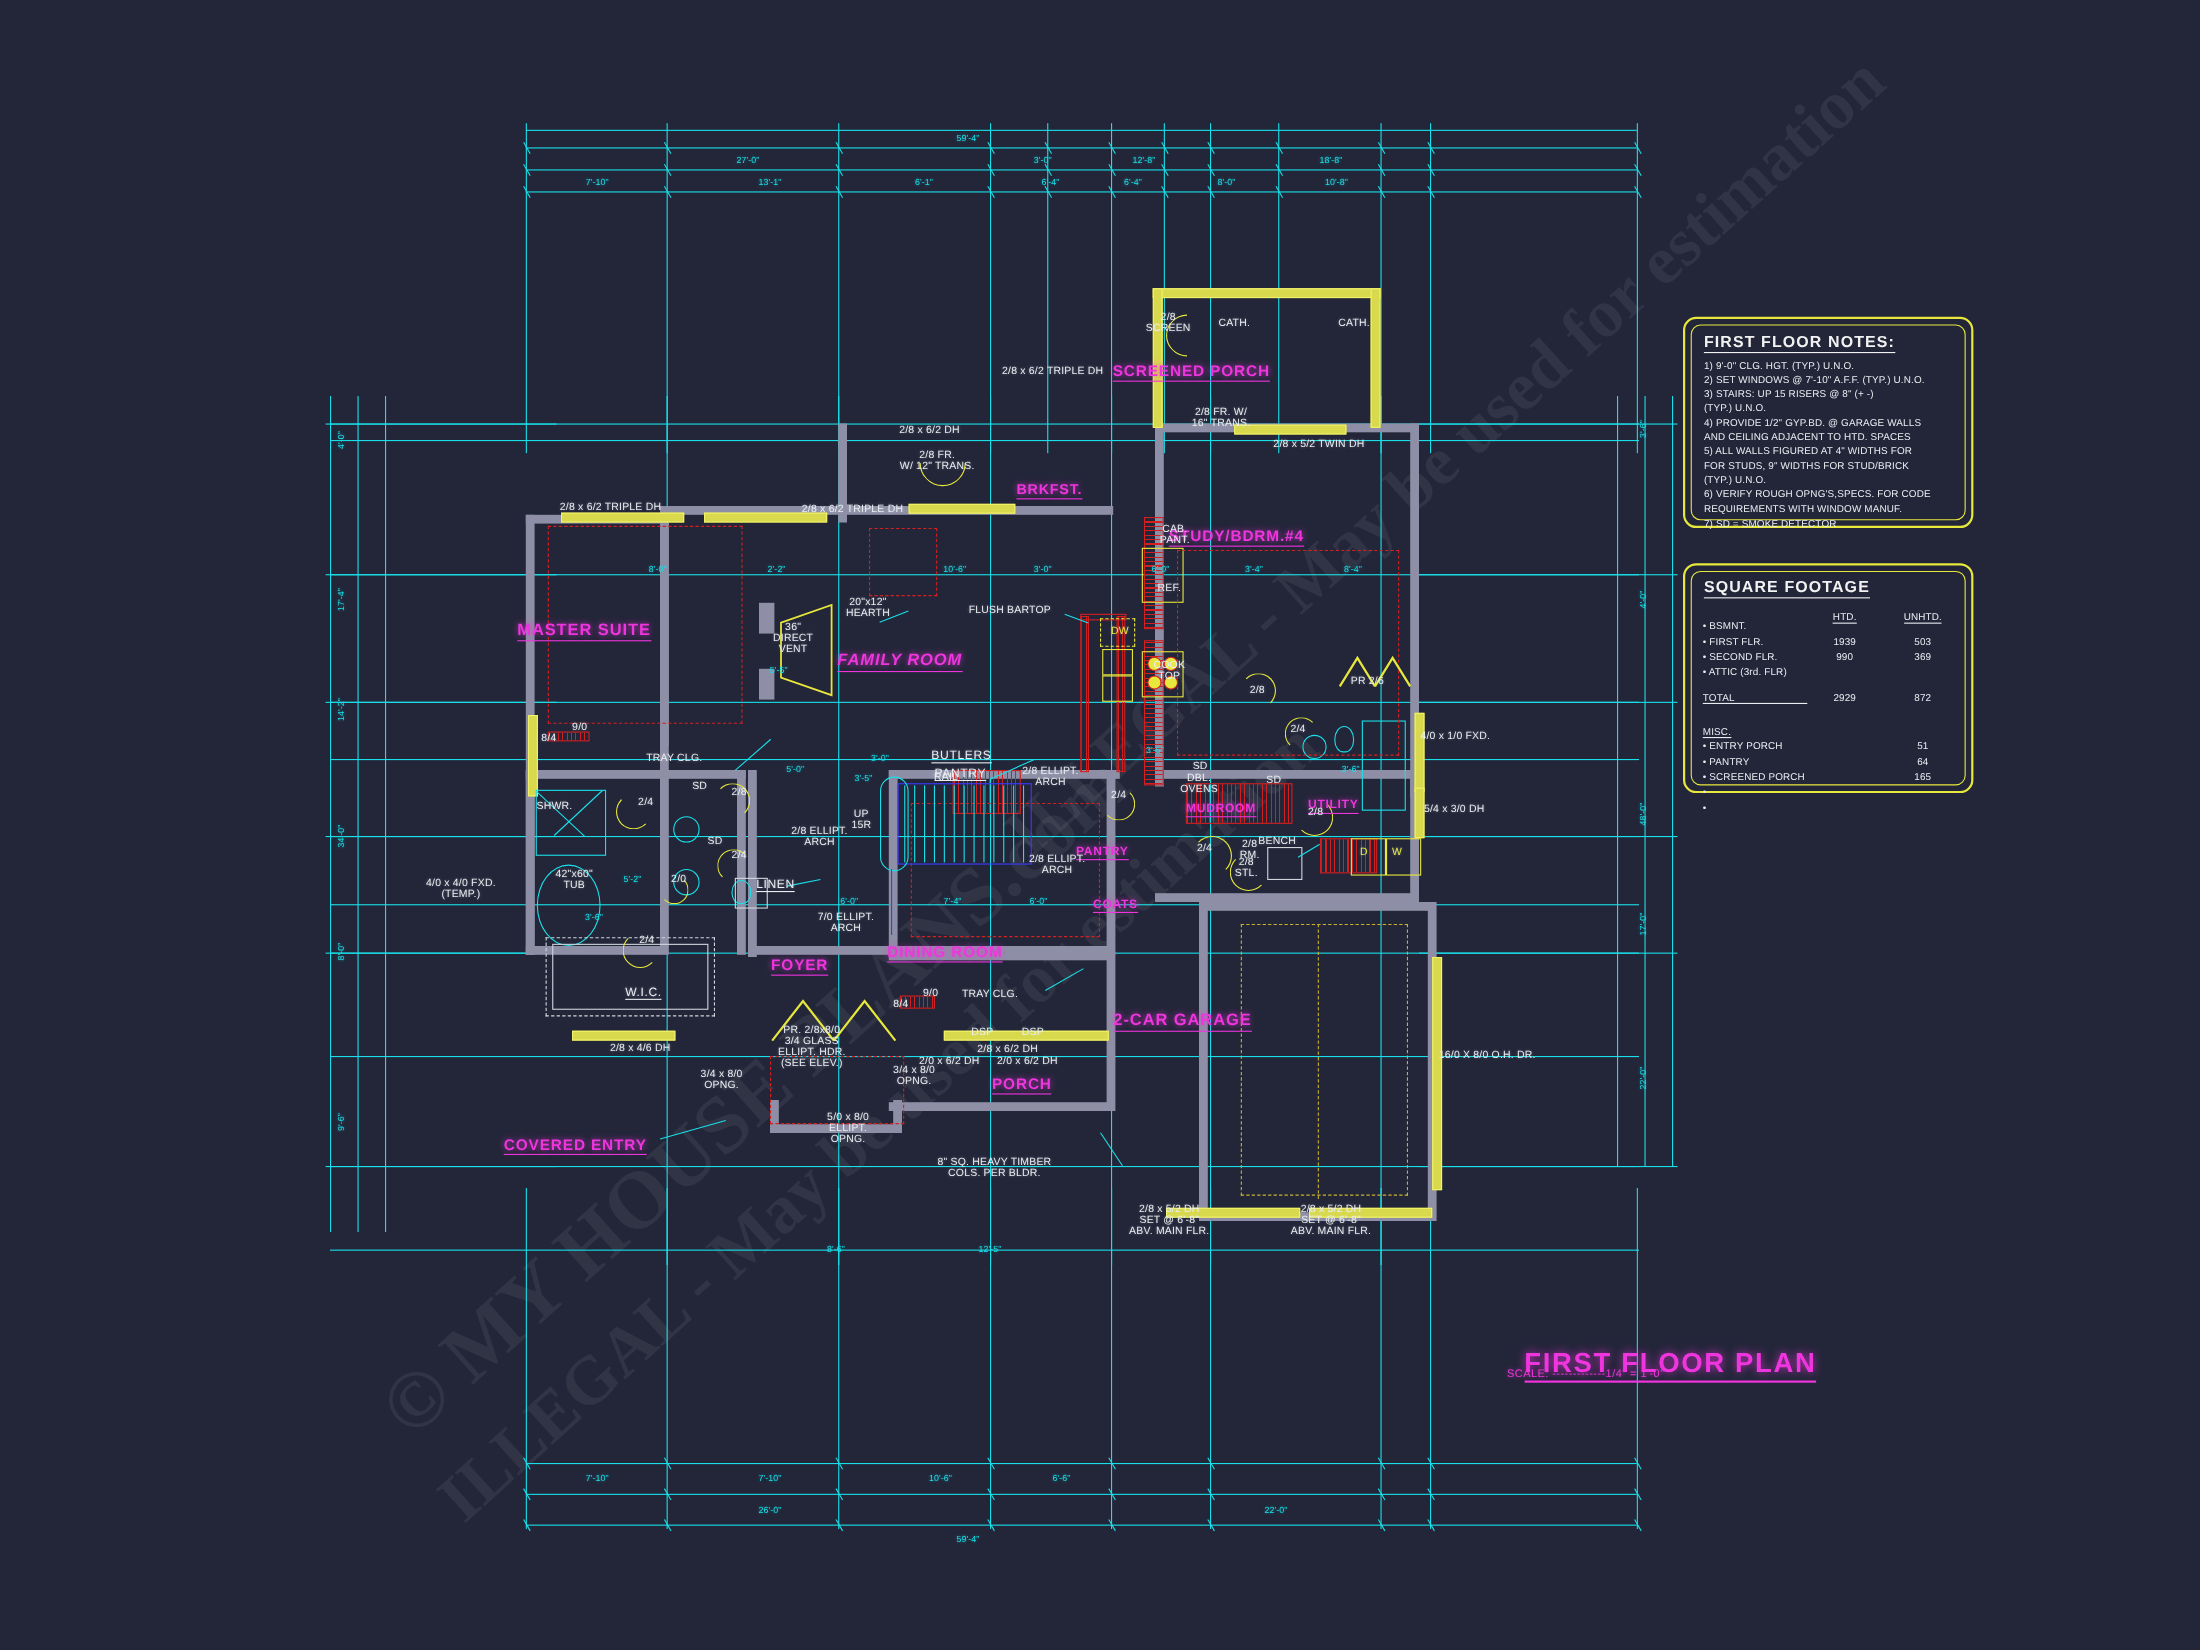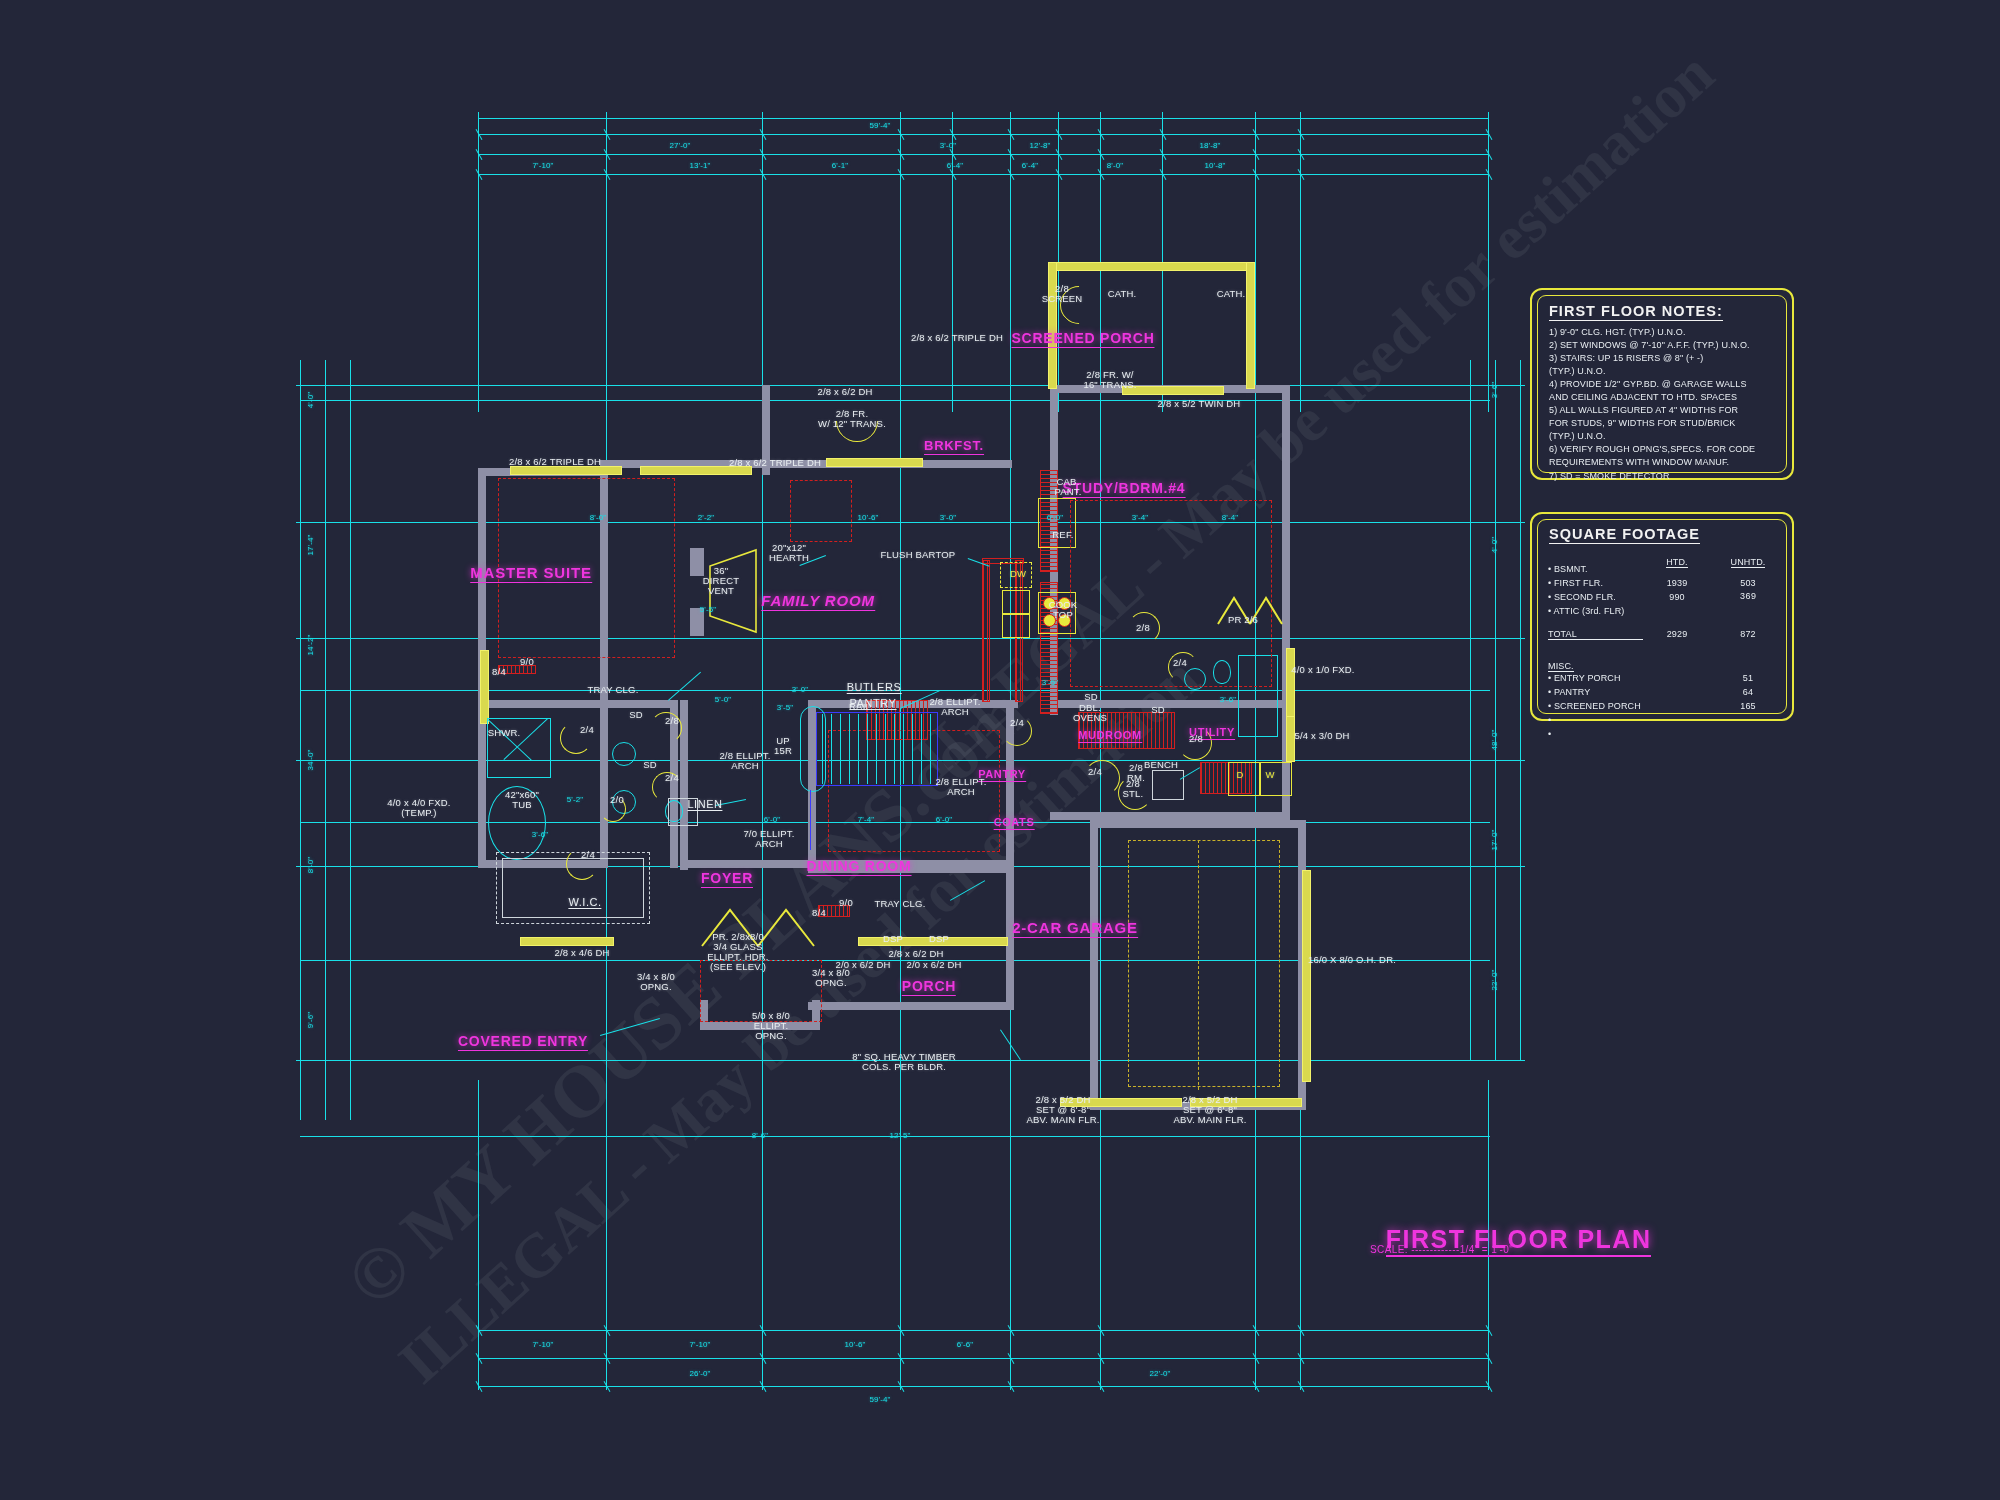--- a/index.html
+++ b/index.html
@@ -572,21 +572,21 @@
           <span class="sfrow" style="position: absolute; left: 0px; top: 0px;">• BSMNT.</span>
           <span class="sfrow" style="position: absolute; left: 99px; top: 0px; width: 60px; text-align: center;"></span>
           <span class="sfrow" style="position: absolute; left: 170px; top: 0px; width: 60px; text-align: center;"></span>
         </div><div style="position: relative; height: 14px;">
           <span class="sfrow" style="position: absolute; left: 0px; top: 0px;">• FIRST FLR.</span>
           <span class="sfrow" style="position: absolute; left: 99px; top: 0px; width: 60px; text-align: center;">1939</span>
           <span class="sfrow" style="position: absolute; left: 170px; top: 0px; width: 60px; text-align: center;">503</span>
         </div><div style="position: relative; height: 14px;">
           <span class="sfrow" style="position: absolute; left: 0px; top: 0px;">• SECOND FLR.</span>
           <span class="sfrow" style="position: absolute; left: 99px; top: 0px; width: 60px; text-align: center;">990</span>
-          <span class="sfrow" style="position: absolute; left: 170px; top: 0px; width: 60px; text-align: center; font-family: Liberation Mono, monospace;">369</span>
+          <span class="sfrow" style="position: absolute; left: 170px; top: 0px; width: 60px; text-align: center;">369</span>
         </div><div style="position: relative; height: 14px;">
           <span class="sfrow" style="position: absolute; left: 0px; top: 0px;">• ATTIC (3rd. FLR)</span>
           <span class="sfrow" style="position: absolute; left: 99px; top: 0px; width: 60px; text-align: center;"></span>
           <span class="sfrow" style="position: absolute; left: 170px; top: 0px; width: 60px; text-align: center;"></span>
         </div><div style="height: 9px;"></div><div style="position: relative; height: 14px;">
           <span class="sfrow uline" style="position: absolute; left: 0px; top: 0px; width: 95px;">TOTAL</span>
           <span class="sfrow" style="position: absolute; left: 99px; top: 0px; width: 60px; text-align: center;">2929</span>
           <span class="sfrow" style="position: absolute; left: 170px; top: 0px; width: 60px; text-align: center;">872</span>
         </div><div style="height: 12px;"></div><div class="sfrow uline" style="display: inline-block;">MISC.</div><br><div style="position: relative; height: 14px;">
           <span class="sfrow" style="position: absolute; left: 0px; top: 0px;">• ENTRY PORCH</span>

